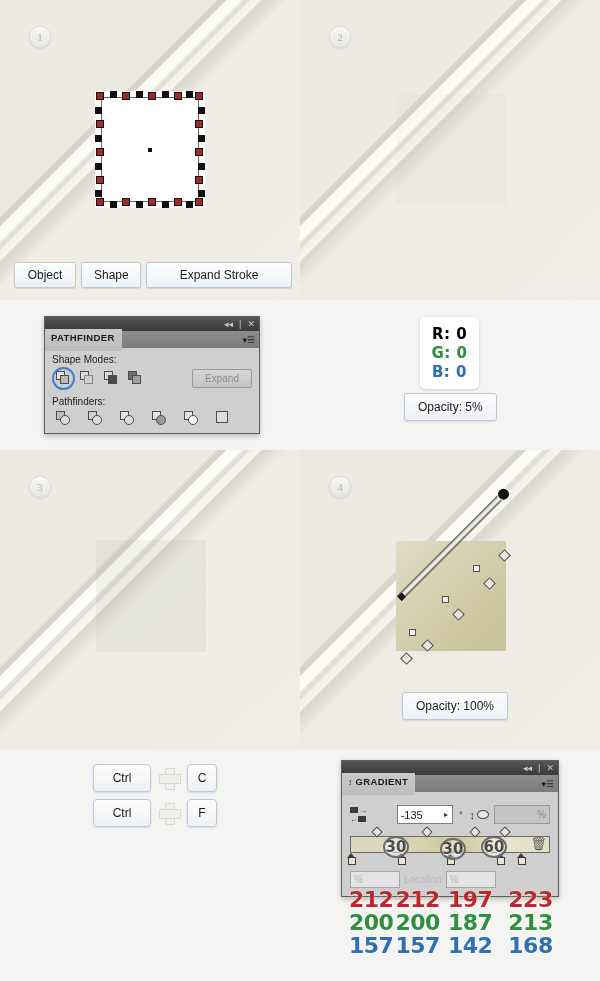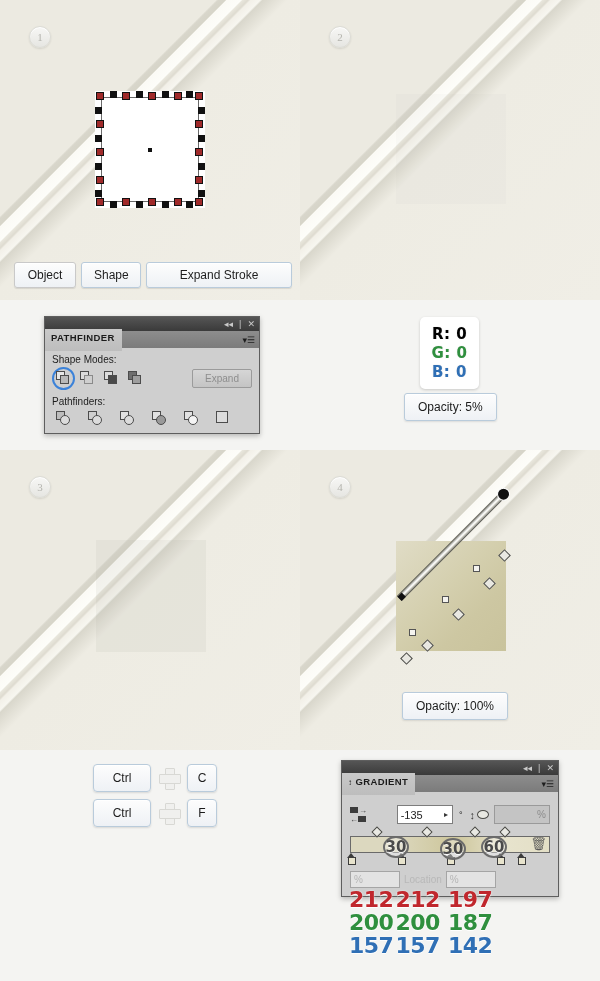--- a/index.html
+++ b/index.html
@@ -573,13 +573,18 @@
   <div class="rgbcol">
     <div class="r">212</div>
     <div class="g">200</div>
     <div class="b">157</div>
   </div>
   <div class="rgbcol" style="margin-left:6px;">
     <div class="r">197</div>
     <div class="g">187</div>
     <div class="b">142</div>
   </div>
+  <div class="rgbcol last">
+    <div class="r">223</div>
+    <div class="g">213</div>
+    <div class="b">168</div>
+  </div>
 </div>
 
 </body></html>

